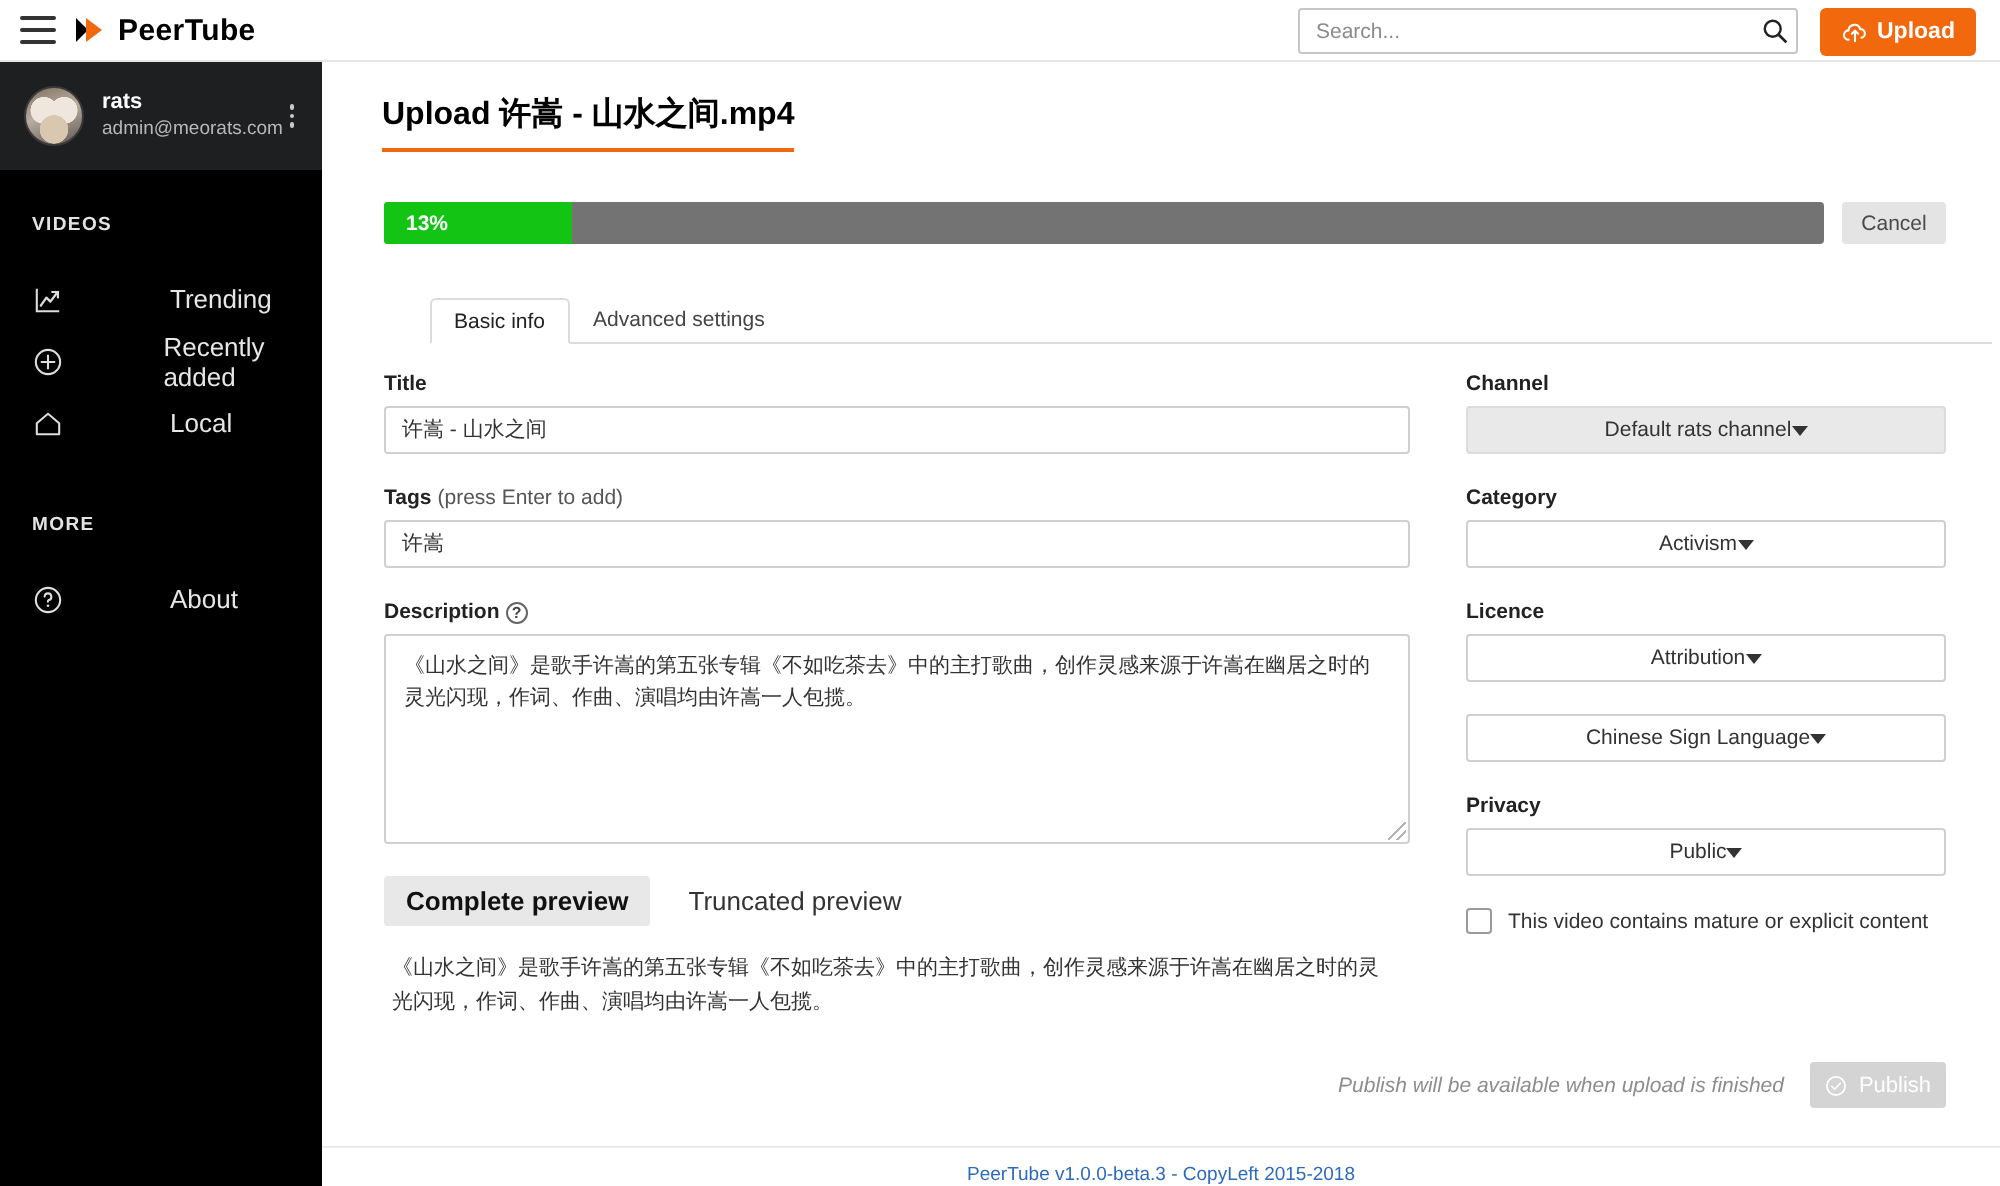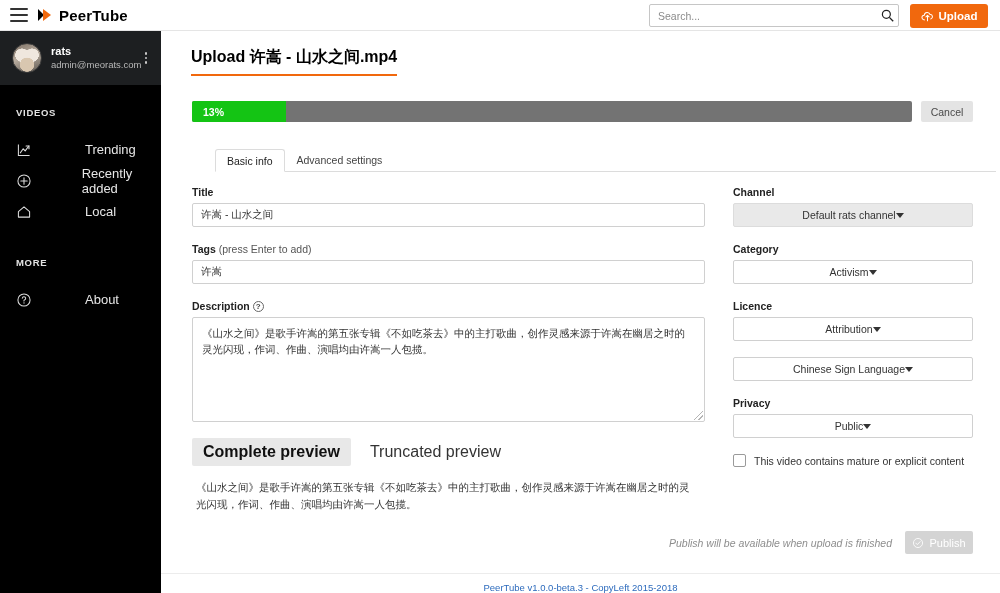--- a/index.html
+++ b/index.html
@@ -174,21 +174,21 @@
   #resize-grip {
     position: absolute; right: 2px; bottom: 2px; width: 9px; height: 9px;
     background:
       linear-gradient(135deg, transparent 0 45%, #b5b5b5 45% 55%, transparent 55% 100%),
       linear-gradient(135deg, transparent 0 70%, #b5b5b5 70% 80%, transparent 80% 100%);
     pointer-events: none;
   }
 
   #preview-tabs { display: flex; align-items: center; gap: 8px; margin-top: 13px; }
   .preview-tab {
-    font-size: 16px; padding: 5px 11px; border-radius: 2px; cursor: pointer; color: #333;
+    font-size: 13px; padding: 5px 11px; border-radius: 2px; cursor: pointer; color: #333;
   }
   .preview-tab.active { background: #e8e8e8; font-weight: bold; color: #111; }
   #preview-text {
     margin-top: 13px; font-size: 10.5px; color: #333; line-height: 1.6;
     width: 505px; padding-left: 4px;
   }
 
   .help-icon {
     width: 11px; height: 11px; border-radius: 50%; border: 1px solid #666;
     display: inline-flex; align-items: center; justify-content: center;

